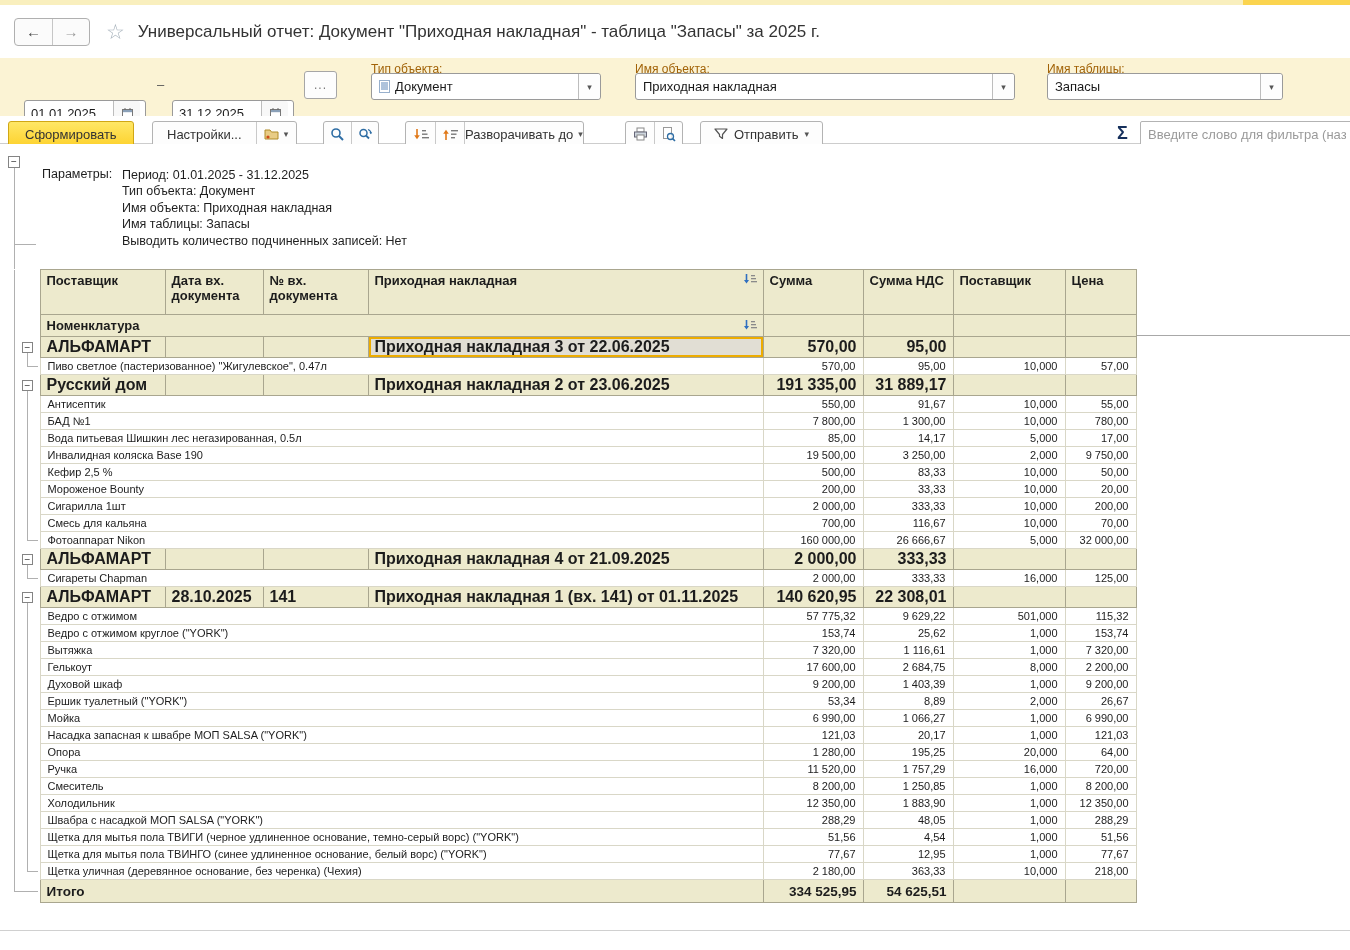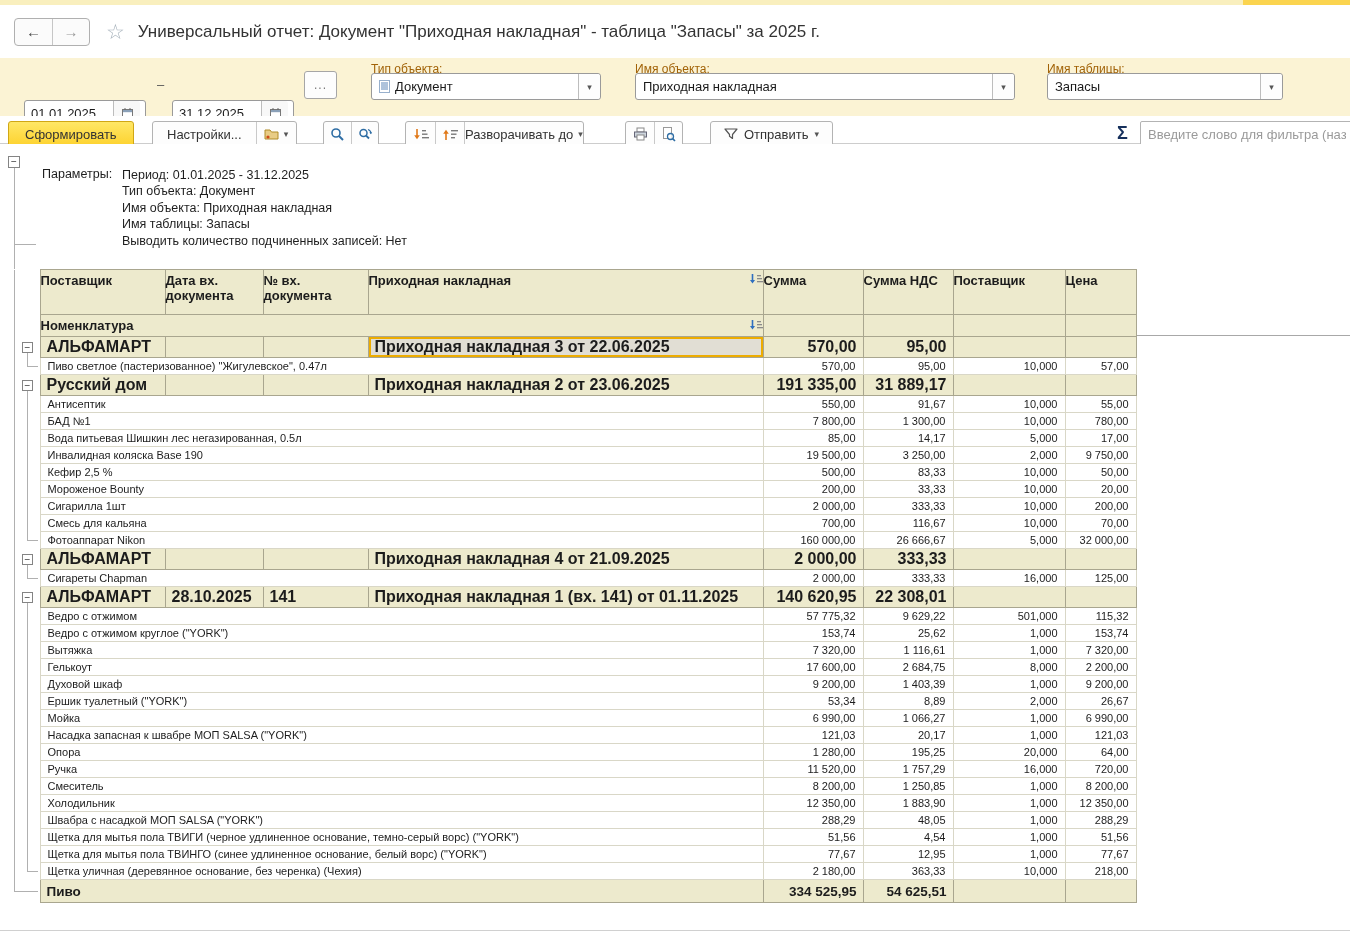--- a/index.html
+++ b/index.html
@@ -63,21 +63,21 @@
     font-size:10px;line-height:10px;text-align:center;color:#333;}
   .tree-v1{position:absolute;left:14px;top:24px;width:1px;height:101px;background:#b0b0b0;}
   .tree-h1{position:absolute;left:15px;top:100px;width:21px;height:1px;background:#b0b0b0;}
   .freeze{position:absolute;left:1136px;right:0;top:191px;height:1px;background:#a8a8a8;}
   .bottomline{position:absolute;left:0;right:0;top:786px;height:1px;background:#d0d0d0;}
 
   
   .rtable{position:absolute;left:0;top:125px;border-collapse:collapse;table-layout:fixed;width:1136px;}
   .trh{height:45px;} .trn{height:22px;} .trg{height:21px;} .trd{height:17px;} .trt{height:23px;}
   .h{background:#edeacd;border:1px solid #a9a68f;font-weight:bold;font-size:13px;color:#1c1c1c;
-     text-align:left;vertical-align:top;padding:3px 0;}
+     text-align:left;vertical-align:top;padding:3px 6px;}
   .hb{display:flex;justify-content:space-between;align-items:flex-start;}
   .c{background:#edeacd;border:1px solid #a9a68f;font-weight:bold;font-size:16px;color:#1c1c1c;padding:0 6px;
      white-space:nowrap;overflow:hidden;}
   .d{background:#fff;border:1px solid #d9d7c7;font-size:11px;color:#1c1c1c;padding:0 7px;
      white-space:nowrap;overflow:hidden;}
   .t{background:#edeacd;border:1px solid #a9a68f;font-weight:bold;font-size:13.5px;color:#1c1c1c;padding:0 6px;}
   .r{text-align:right;}
   .sel{background:#e1ded4;box-shadow:inset 0 0 0 2px #edac00;}
 
   
@@ -245,21 +245,21 @@
     </div>
     <div class="seg" style="width:28px;">
       <svg width="15" height="15" viewBox="0 0 15 15">
           <rect x="2.5" y="0.5" width="8" height="11" fill="#fff" stroke="#999"></rect>
           <circle cx="9.5" cy="9.5" r="3" fill="#ffffffcc" stroke="#2e6da4" stroke-width="1.3"></circle>
           <line x1="11.6" y1="11.6" x2="14" y2="14" stroke="#2e6da4" stroke-width="1.6"></line>
         </svg>
     </div>
   </div>
 
-  <div class="tbtn" style="left:700px;padding:0 13px;gap:6px;margin-left:10px;">
+  <div class="tbtn" style="left:700px;padding:0 13px;gap:6px;">
     <svg width="14" height="12" viewBox="0 0 14 12">
         <path d="M1 1h12L8.5 6.5v4L5.5 8.2V6.5z" fill="none" stroke="#555" stroke-width="1.2" stroke-linejoin="round"></path>
       </svg>
     <span>Отправить</span>
     <span class="caret">▾</span>
   </div>
 
   <div class="sigma">Σ</div>
   <input class="filterinput" placeholder="Введите слово для фильтра (назва" style="">
 </div>
@@ -598,21 +598,21 @@
         <tr class="trd">
           <td class="gut gut-detail-last"></td>
           <td class="d" colspan="4">Щетка уличная (деревянное основание, без черенка) (Чехия)</td>
           <td class="d r">2 180,00</td>
           <td class="d r">363,33</td>
           <td class="d r">10,000</td>
           <td class="d r">218,00</td>
         </tr>
         <tr class="trt">
           <td class="gut gut-total"></td>
-          <td class="t" colspan="4">Пиво</td>
+          <td class="t" colspan="4">Итого</td>
           <td class="t r">334 525,95</td>
           <td class="t r">54 625,51</td>
           <td class="t"></td>
           <td class="t"></td>
         </tr>
       </tbody>
   </table>
 </div>
 
 </body></html>

